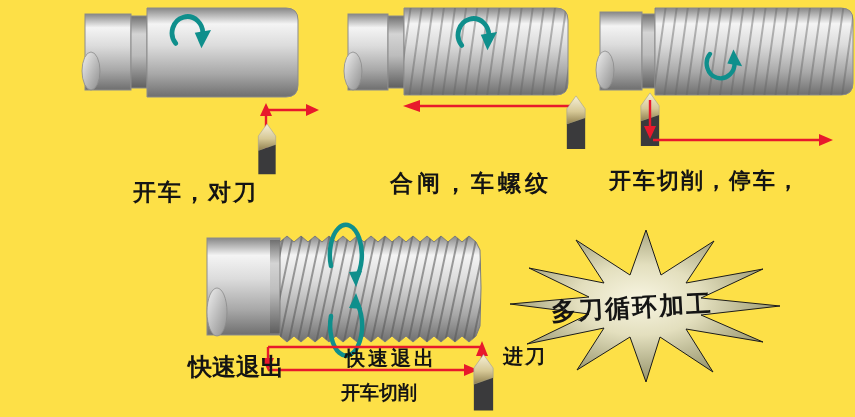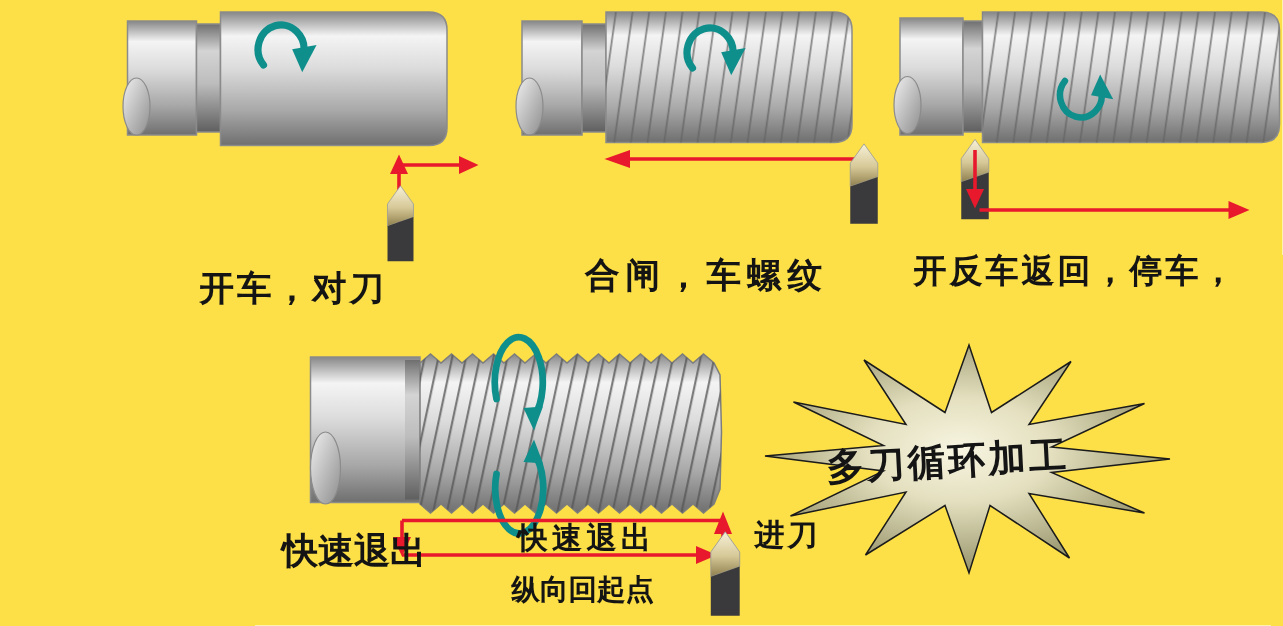--- a/index.html
+++ b/index.html
@@ -148,22 +148,22 @@
   </svg>
 
   <svg width="300" height="165" style="left:505px;top:228px">
     <polygon points="275,78 196,87 258,114 181,101 208,144 155,109 141,154 125,109 72,142 99,100 22,116 84,86 5,76 84,69 24,40 99,55 71,12 125,47 141,2 156,47 209,13 181,55 258,41 196,70" fill="url(#burstG)" stroke="#1b1b1b" stroke-width="1"></polygon>
   </svg>
 
   <div class="cap" style="left:133px;top:177px;font-size:23px;letter-spacing:2px">开车，对刀</div>
 
   <div class="cap" style="left:390px;top:168px;font-size:23px;letter-spacing:4px">合闸，车螺纹</div>
 
-  <div class="cap" style="left:609px;top:166px;font-size:22px;letter-spacing:2px">开反车返回，停车，</div>
+  <div class="cap" style="left:609px;top:166px;font-size:22px;letter-spacing:2px">开车切削，停车，</div>
 
   <div class="cap" style="left:188px;top:351px;font-size:24px;letter-spacing:0px">快速退出</div>
   <div class="cap" style="left:345px;top:345px;font-size:20px;letter-spacing:3px">快速退出</div>
-  <div class="cap" style="left:341px;top:380px;font-size:19px;letter-spacing:0px">纵向回起点</div>
+  <div class="cap" style="left:341px;top:380px;font-size:19px;letter-spacing:0px">开车切削</div>
   <div class="cap" style="left:503px;top:343px;font-size:20px;letter-spacing:2px">进刀</div>
 
   <div class="cap" style="left:551px;top:291px;font-size:25px;font-weight:700;letter-spacing:2px;transform:rotate(-3deg)">多刀循环加工</div>
 
 </div>
 
 </body></html>

